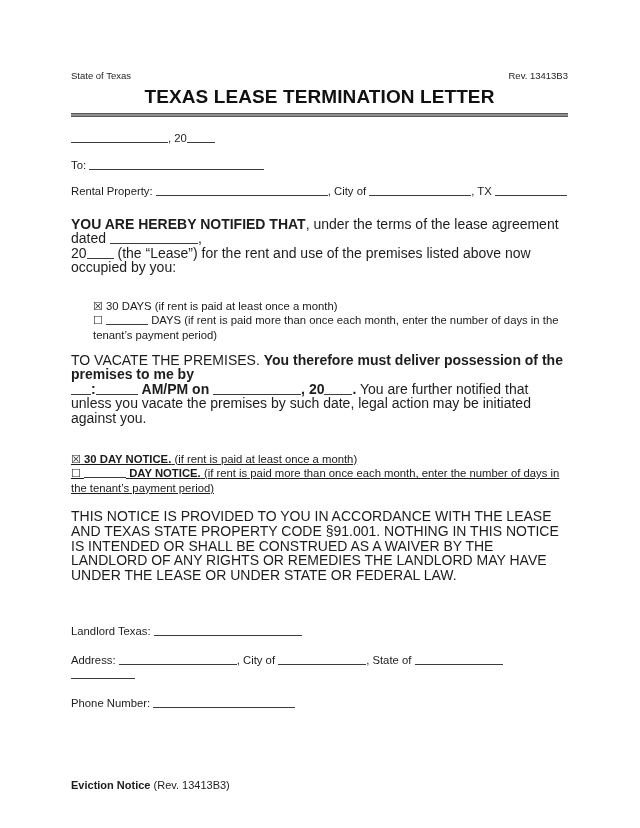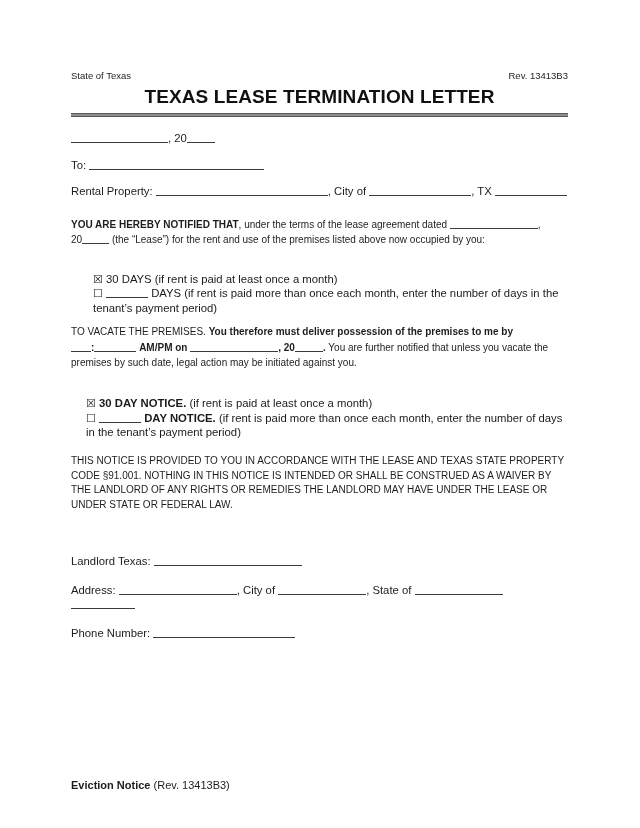--- a/index.html
+++ b/index.html
@@ -69,34 +69,35 @@
   .blank {
     display: inline-block;
     border-bottom: 1px solid #3b3b3b;
     vertical-align: baseline;
     height: 11px;
     margin-bottom: -1px;
   }
   b, .b { font-weight: bold; }
 
   .para {
-    font-size: 10px;
+    font-size: 14px;
     line-height: 14.6px;
     text-align: left;
     color: #1d1d1d;
   }
   .opt-block {
     margin-left: 22px;
     font-size: 11.3px;
     line-height: 14.6px;
   }
   .opt-block-2 {
-    margin-left: 15px;
+    margin-left: 0px;
     font-size: 11.3px;
     line-height: 14.6px;
+    text-decoration: underline;
   }
   .cb {
     font-family: "DejaVu Sans", sans-serif;
     font-size: 11px;
     line-height: 11px;
   }
 
   
   .sig-wrap {
     position: relative;

